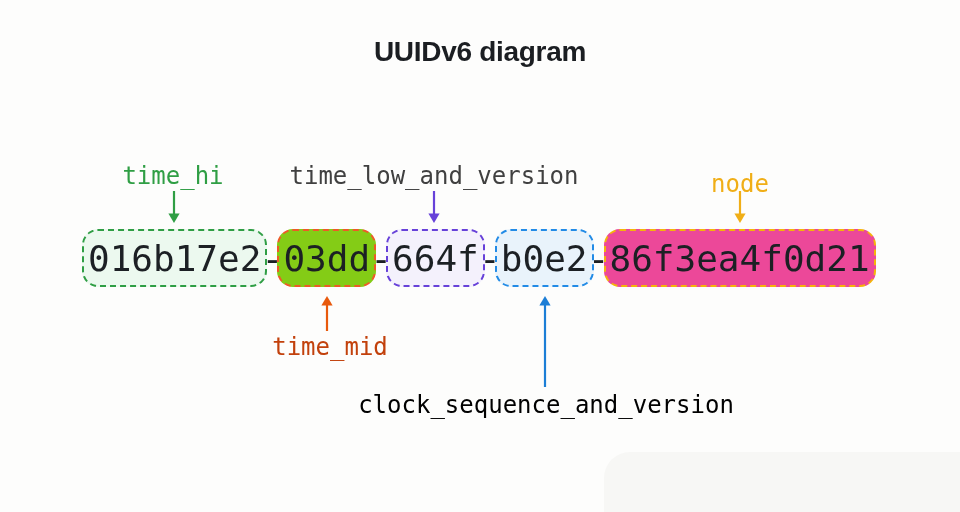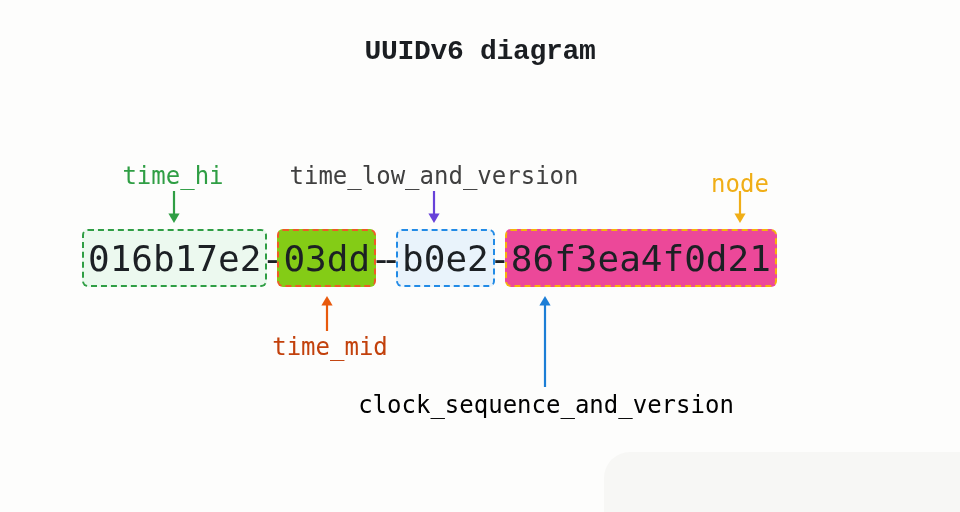--- a/index.html
+++ b/index.html
@@ -43,21 +43,21 @@
     top: 229px;
     height: 58px;
     display: flex;
     align-items: stretch;
     font-size: 36px;
     color: #1c2024;
   }
   .seg {
     height: 58px;
     border: 2px dashed;
-    border-radius: 6px;
+    border-radius: 16px;
     padding: 0 4px;
     display: flex;
     align-items: center;
     justify-content: center;
     white-space: nowrap;
   }
   .sep {
     width: 10px;
     height: 58px;
     display: flex;
@@ -82,21 +82,21 @@
   }
   .arrow svg { display: block; }
 </style>
 </head>
 <body>
 
 <div class="canvas" style="background-color: rgb(253, 253, 252);">
 
   <div class="corner-card" style="background-color: rgb(247, 247, 245);"></div>
 
-  <h1 class="title" style="color: rgb(27, 30, 34); font-family: Liberation Mono, monospace;">UUIDv6 diagram</h1>
+  <h1 class="title" style="color: rgb(27, 30, 34);">UUIDv6 diagram</h1>
 
   <div class="field-label" style="left: 173px; top: 163px; color: rgb(47, 158, 68);">time_hi</div>
 
   <div class="field-label" style="left: 434px; top: 163px; color: #404040;">time_low_and_version</div>
 
   <div class="field-label" style="left: 740px; top: 163px; color: rgb(240, 174, 22); margin-top: 8px;">node</div>
 
   <span class="arrow" style="left: 174px; top: 190px; color: rgb(47, 158, 68);">
     <svg width="16" height="34" viewBox="0 0 16 34">
       <line x1="8" y1="1" x2="8" y2="25" stroke="currentColor" stroke-width="2.2"></line>
@@ -116,20 +116,21 @@
       <line x1="8" y1="1" x2="8" y2="25" stroke="currentColor" stroke-width="2.2"></line>
       <path d="M8 33 L2.4 23.4 L13.6 23.4 Z" fill="currentColor"></path>
     </svg>
   </span>
 
   <div class="uuid-row" style="color: rgb(28, 32, 36);">
     <div class="seg" style="border-color: rgb(47, 158, 68); background-color: rgb(236, 249, 239);">016b17e2</div>
     <div class="sep">-</div>
     <div class="seg" style="border-color: rgb(238, 90, 40); background-color: #84cc16;">03dd</div>
     <div class="sep">-</div>
+    <div class="seg" style="border-color: rgb(103, 65, 217); background-color: rgb(244, 241, 252);">664f</div>
     <div class="sep">-</div>
     <div class="seg" style="border-color: rgb(34, 139, 230); background-color: rgb(233, 243, 251);">b0e2</div>
     <div class="sep">-</div>
     <div class="seg" style="border-color: rgb(244, 180, 11); background-color: #ec4899;">86f3ea4f0d21</div>
   </div>
 
   <span class="arrow" style="left: 327px; top: 296px; color: rgb(232, 89, 12);">
     <svg width="16" height="36" viewBox="0 0 16 36">
       <path d="M8 0 L2.4 9.6 L13.6 9.6 Z" fill="currentColor"></path>
       <line x1="8" y1="8" x2="8" y2="35" stroke="currentColor" stroke-width="2.2"></line>

